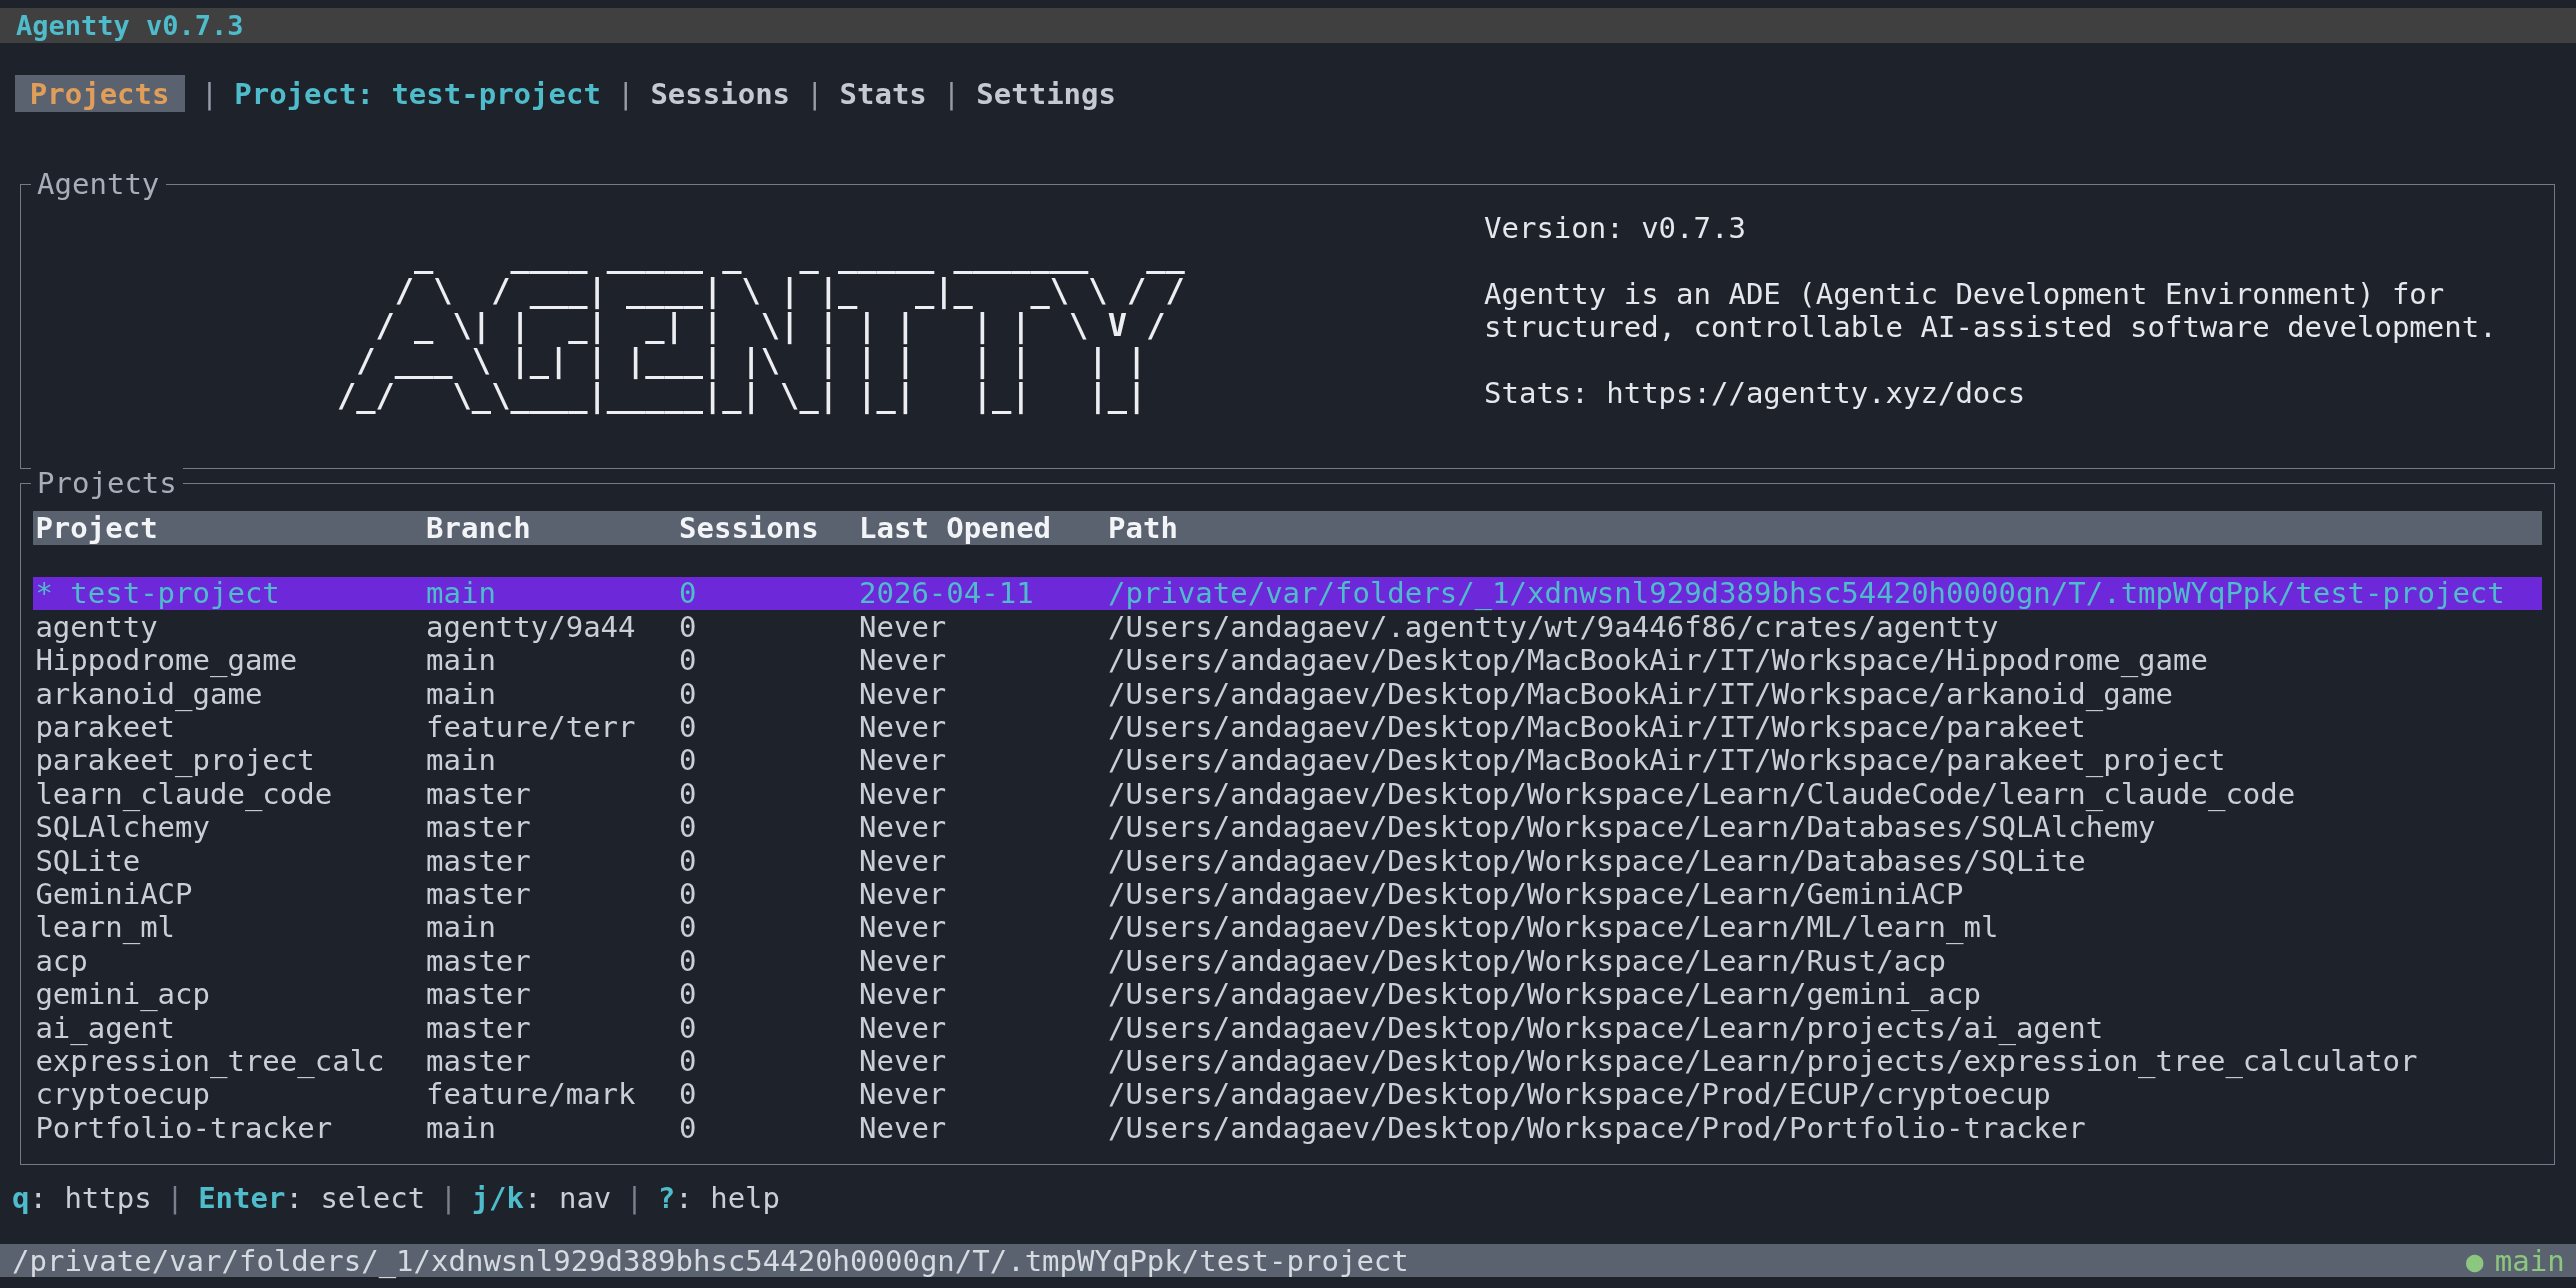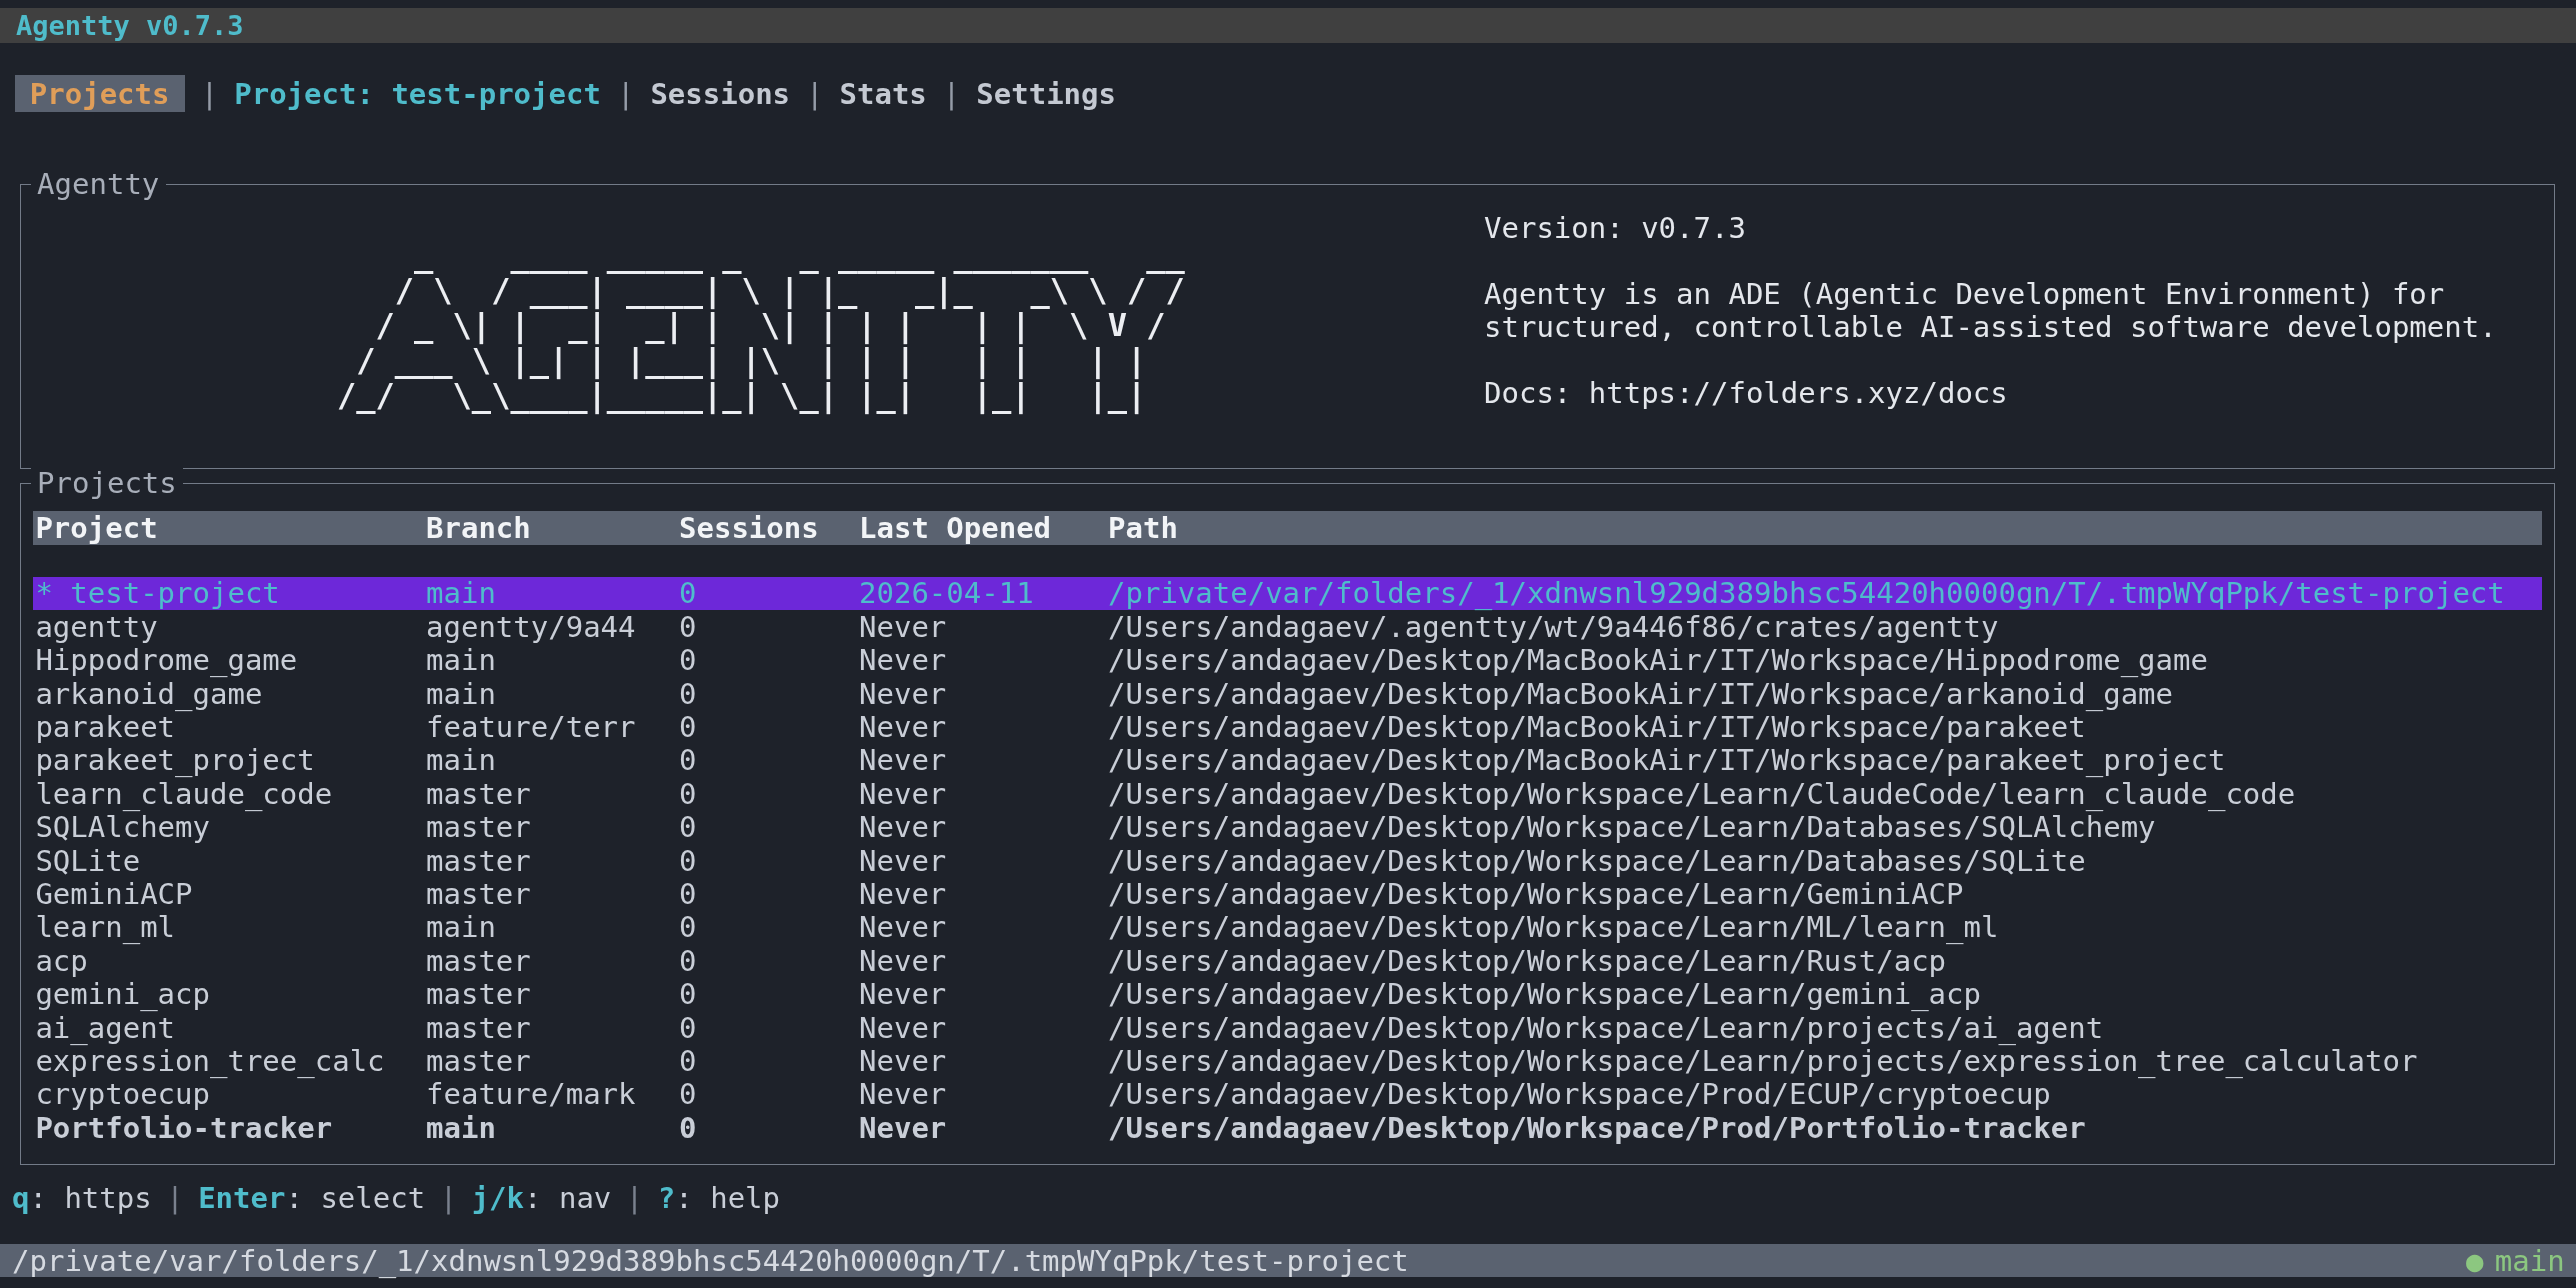--- a/index.html
+++ b/index.html
@@ -96,21 +96,21 @@
     <span class="tab">Settings</span>
   </div>
 
 <div class="panel" id="about-panel">
   <span class="panel-title">Agentty</span>
   <pre class="logo">    _    ____ _____ _   _ _____ _______   __
    / \  / ___| ____| \ | |_   _|_   _\ \ / /
   / _ \| |  _|  _| |  \| | | |   | |  \ V / 
  / ___ \ |_| | |___| |\  | | |   | |   | |  
 /_/   \_\____|_____|_| \_| |_|   |_|   |_|  </pre>
-  <div class="about-info"><div class="line">Version: v0.7.3</div><div class="line">&nbsp;</div><div class="line">Agentty is an ADE (Agentic Development Environment) for</div><div class="line">structured, controllable AI-assisted software development.</div><div class="line">&nbsp;</div><div class="line">Docs: https://folders.xyz/docs</div></div>
+  <div class="about-info"><div class="line">Version: v0.7.3</div><div class="line">&nbsp;</div><div class="line">Agentty is an ADE (Agentic Development Environment) for</div><div class="line">structured, controllable AI-assisted software development.</div><div class="line">&nbsp;</div><div class="line">Stats: https://agentty.xyz/docs</div></div>
 </div>
 
 <div class="panel" id="projects-panel">
   <span class="panel-title">Projects</span>
   <div class="theader-band"></div>
   <div class="trow header"><span class="col-project">Project</span><span class="col-branch">Branch</span><span class="col-sessions">Sessions</span><span class="col-opened">Last Opened</span><span class="col-path">Path</span></div>
   <div>
       <div class="trow selected" style="top: 93px;"><span class="col-project">* test-project</span><span class="col-branch">main</span><span class="col-sessions">0</span><span class="col-opened">2026-04-11</span><span class="col-path">/private/var/folders/_1/xdnwsnl929d389bhsc54420h0000gn/T/.tmpWYqPpk/test-project</span></div>
       <div class="trow" style="top: 127px;"><span class="col-project">agentty</span><span class="col-branch">agentty/9a44</span><span class="col-sessions">0</span><span class="col-opened">Never</span><span class="col-path">/Users/andagaev/.agentty/wt/9a446f86/crates/agentty</span></div>
       <div class="trow" style="top: 160px;"><span class="col-project">Hippodrome_game</span><span class="col-branch">main</span><span class="col-sessions">0</span><span class="col-opened">Never</span><span class="col-path">/Users/andagaev/Desktop/MacBookAir/IT/Workspace/Hippodrome_game</span></div>
@@ -120,21 +120,21 @@
       <div class="trow" style="top: 294px;"><span class="col-project">learn_claude_code</span><span class="col-branch">master</span><span class="col-sessions">0</span><span class="col-opened">Never</span><span class="col-path">/Users/andagaev/Desktop/Workspace/Learn/ClaudeCode/learn_claude_code</span></div>
       <div class="trow" style="top: 327px;"><span class="col-project">SQLAlchemy</span><span class="col-branch">master</span><span class="col-sessions">0</span><span class="col-opened">Never</span><span class="col-path">/Users/andagaev/Desktop/Workspace/Learn/Databases/SQLAlchemy</span></div>
       <div class="trow" style="top: 361px;"><span class="col-project">SQLite</span><span class="col-branch">master</span><span class="col-sessions">0</span><span class="col-opened">Never</span><span class="col-path">/Users/andagaev/Desktop/Workspace/Learn/Databases/SQLite</span></div>
       <div class="trow" style="top: 394px;"><span class="col-project">GeminiACP</span><span class="col-branch">master</span><span class="col-sessions">0</span><span class="col-opened">Never</span><span class="col-path">/Users/andagaev/Desktop/Workspace/Learn/GeminiACP</span></div>
       <div class="trow" style="top: 427px;"><span class="col-project">learn_ml</span><span class="col-branch">main</span><span class="col-sessions">0</span><span class="col-opened">Never</span><span class="col-path">/Users/andagaev/Desktop/Workspace/Learn/ML/learn_ml</span></div>
       <div class="trow" style="top: 461px;"><span class="col-project">acp</span><span class="col-branch">master</span><span class="col-sessions">0</span><span class="col-opened">Never</span><span class="col-path">/Users/andagaev/Desktop/Workspace/Learn/Rust/acp</span></div>
       <div class="trow" style="top: 494px;"><span class="col-project">gemini_acp</span><span class="col-branch">master</span><span class="col-sessions">0</span><span class="col-opened">Never</span><span class="col-path">/Users/andagaev/Desktop/Workspace/Learn/gemini_acp</span></div>
       <div class="trow" style="top: 528px;"><span class="col-project">ai_agent</span><span class="col-branch">master</span><span class="col-sessions">0</span><span class="col-opened">Never</span><span class="col-path">/Users/andagaev/Desktop/Workspace/Learn/projects/ai_agent</span></div>
       <div class="trow" style="top: 561px;"><span class="col-project">expression_tree_calc</span><span class="col-branch">master</span><span class="col-sessions">0</span><span class="col-opened">Never</span><span class="col-path">/Users/andagaev/Desktop/Workspace/Learn/projects/expression_tree_calculator</span></div>
       <div class="trow" style="top: 594px;"><span class="col-project">cryptoecup</span><span class="col-branch">feature/mark</span><span class="col-sessions">0</span><span class="col-opened">Never</span><span class="col-path">/Users/andagaev/Desktop/Workspace/Prod/ECUP/cryptoecup</span></div>
-      <div class="trow" style="top: 628px; font-weight: bold;"><span class="col-project">Portfolio-tracker</span><span class="col-branch">main</span><span class="col-sessions">0</span><span class="col-opened">Never</span><span class="col-path">/Users/andagaev/Desktop/Workspace/Prod/Portfolio-tracker</span></div>
+      <div class="trow" style="top: 628px;"><span class="col-project">Portfolio-tracker</span><span class="col-branch">main</span><span class="col-sessions">0</span><span class="col-opened">Never</span><span class="col-path">/Users/andagaev/Desktop/Workspace/Prod/Portfolio-tracker</span></div>
     </div>
 </div>
 
 <div class="helpbar"><span class="key">q</span><span class="desc">: https</span><span class="sep">|</span><span class="key">Enter</span><span class="desc">: select</span><span class="sep">|</span><span class="key">j/k</span><span class="desc">: nav</span><span class="sep">|</span><span class="key">?</span><span class="desc">: help</span></div>
 
 <div class="statusbar">
   <span class="cwd">/private/var/folders/_1/xdnwsnl929d389bhsc54420h0000gn/T/.tmpWYqPpk/test-project</span>
   <span class="git"><span class="dot">●</span><span>main</span></span>
 </div>
 

